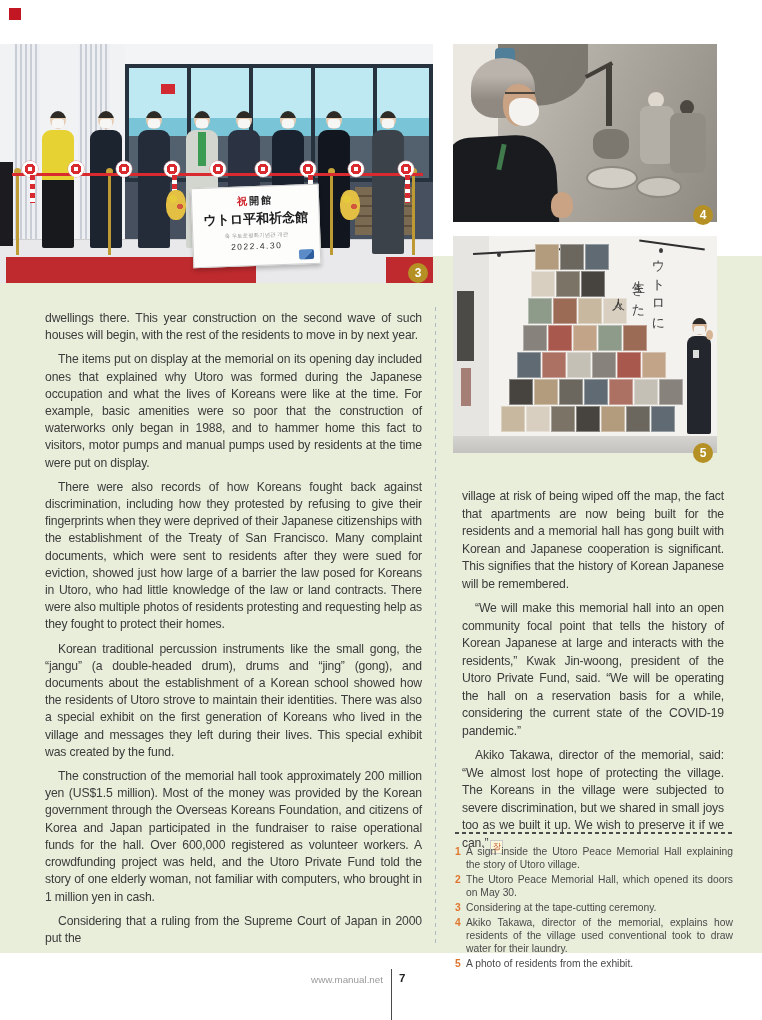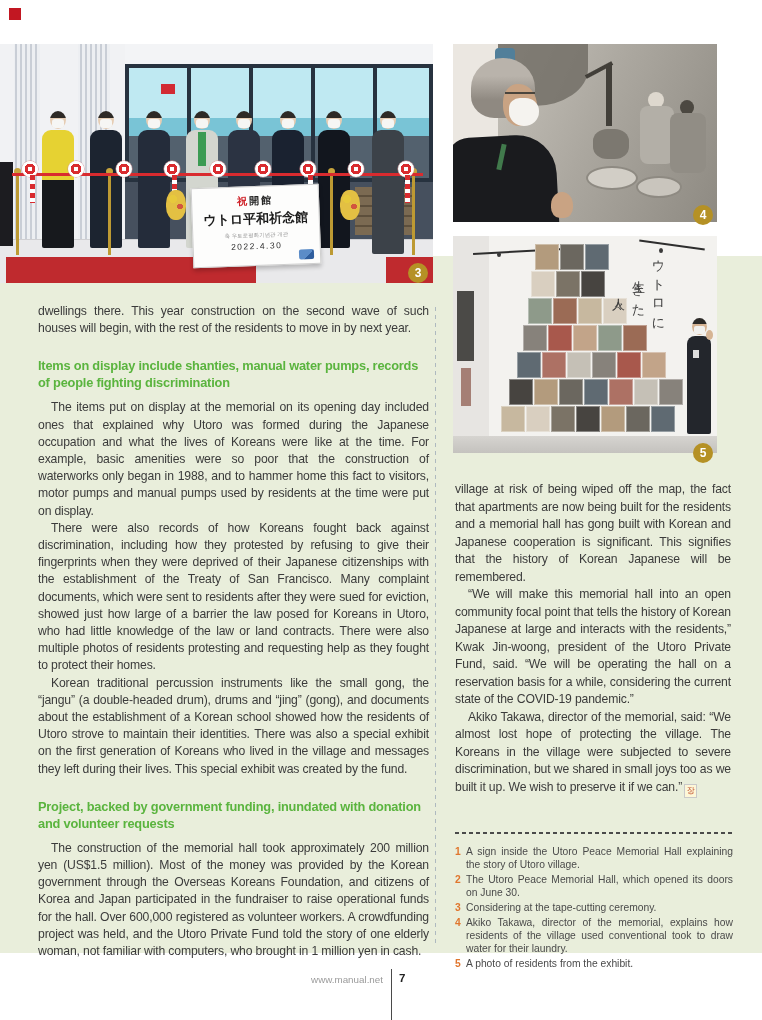--- a/index.html
+++ b/index.html
@@ -126,21 +126,21 @@
                  background:linear-gradient(180deg,#2c2a28 0 35%, #d6b494 35%); }
   #p5-man-mask { position:absolute; left:241px; top:90px; width:11px; height:8px; background:#f2f1ee; border-radius:2px; }
   #p5-man-card { position:absolute; left:240px; top:114px; width:6px; height:8px; background:#ddd; }
   #p5-man-hand { position:absolute; left:253px; top:94px; width:7px; height:10px; border-radius:50%; background:#d6b494; }
 
   
   .col-left { position:absolute; left:38px; top:303px; width:391px; color:#3b3b3b;
               font-size:12.2px; line-height:17.2px; letter-spacing:-0.15px; text-align:justify; }
   .col-right { position:absolute; left:455px; top:481px; width:276px; color:#3b3b3b;
                font-size:12.2px; line-height:17.5px; letter-spacing:-0.15px; text-align:justify; }
-  .col-left p, .col-right p { margin:0; text-indent:13px; }
+  .col-left p, .col-right p { margin:7px; text-indent:13px; }
   p.first { text-indent:0; }
   h3.green { color:#5ab43e; font-size:12.8px; line-height:17px; margin:20px 0 8px; font-weight:bold;
              text-align:left; letter-spacing:-0.2px; }
   .endmark { display:inline-block; width:11px; height:12px; border:1px solid #c9c9c9; background:#fdf7d8;
              font-size:8px; line-height:12px; text-align:center; color:#c2532f; text-indent:0;
              vertical-align:-2px; margin-left:2px; }
 
   .col-divider { position:absolute; left:435px; top:307px; width:1px; height:638px;
                  background:repeating-linear-gradient(180deg,#aeb9bf 0 4px, transparent 4px 8px); }
 
@@ -303,45 +303,44 @@
     <div id="p5-man-card"></div>
     <div id="p5-man-hand"></div>
   </div>
 
   <div class="badge" id="badge3">3</div>
   <div class="badge" id="badge4">4</div>
   <div class="badge" id="badge5">5</div>
 
   <div class="col-left">
     <p class="first">dwellings there. This year construction on the second wave of such houses will begin, with the rest of the residents to move in by next year.</p>
-    <h3 class="green">Items on display include shanties, manual water pumps, records of people fighting discrimination</h3>
     <p>The items put on display at the memorial on its opening day included ones that explained why Utoro was formed during the Japanese occupation and what the lives of Koreans were like at the time. For example, basic amenities were so poor that the construction of waterworks only began in 1988, and to hammer home this fact to visitors, motor pumps and manual pumps used by residents at the time were put on display.</p>
     <p>There were also records of how Koreans fought back against discrimination, including how they protested by refusing to give their fingerprints when they were deprived of their Japanese citizenships with the establishment of the Treaty of San Francisco. Many complaint documents, which were sent to residents after they were sued for eviction, showed just how large of a barrier the law posed for Koreans in Utoro, who had little knowledge of the law or land contracts. There were also multiple photos of residents protesting and requesting help as they fought to protect their homes.</p>
     <p>Korean traditional percussion instruments like the small gong, the “jangu” (a double-headed drum), drums and “jing” (gong), and documents about the establishment of a Korean school showed how the residents of Utoro strove to maintain their identities. There was also a special exhibit on the first generation of Koreans who lived in the village and messages they left during their lives. This special exhibit was created by the fund.</p>
-    <h3 class="green">Project, backed by government funding, inundated with donation and volunteer requests</h3>
     <p>The construction of the memorial hall took approximately 200 million yen (US$1.5 million). Most of the money was provided by the Korean government through the Overseas Koreans Foundation, and citizens of Korea and Japan participated in the fundraiser to raise operational funds for the hall. Over 600,000 registered as volunteer workers. A crowdfunding project was held, and the Utoro Private Fund told the story of one elderly woman, not familiar with computers, who brought in 1 million yen in cash.</p>
+    <p>Considering that a ruling from the Supreme Court of Japan in 2000 put the</p>
   </div>
 
   <div class="col-divider"></div>
 
   <div class="col-right">
     <p class="first">village at risk of being wiped off the map, the fact that apartments are now being built for the residents and a memorial hall has gong built with Korean and Japanese cooperation is significant. This signifies that the history of Korean Japanese will be remembered.</p>
     <p>“We will make this memorial hall into an open community focal point that tells the history of Korean Japanese at large and interacts with the residents,” Kwak Jin-woong, president of the Utoro Private Fund, said. “We will be operating the hall on a reservation basis for a while, considering the current state of the COVID-19 pandemic.”</p>
     <p><span>Akiko Takawa, director of the memorial, said: “We almost lost hope of protecting the village. The Koreans in the village were subjected to severe discrimination, but we shared in small joys too as we built it up. We wish to preserve it if we can.”</span><span class="endmark">장</span></p>
   </div>
 
   <div class="cap-rule"></div>
   <div class="captions">
     <div class="cap-item">
       <span class="cap-num">1</span>
       <span class="cap-text">A sign inside the Utoro Peace Memorial Hall explaining the story of Utoro village.</span>
     </div>
     <div class="cap-item">
       <span class="cap-num">2</span>
-      <span class="cap-text">The Utoro Peace Memorial Hall, which opened its doors on June 30.</span>
+      <span class="cap-text">The Utoro Peace Memorial Hall, which opened its doors on May 30.</span>
     </div>
     <div class="cap-item">
       <span class="cap-num">3</span>
       <span class="cap-text">Considering at the tape-cutting ceremony.</span>
     </div>
     <div class="cap-item">
       <span class="cap-num">4</span>
       <span class="cap-text">Akiko Takawa, director of the memorial, explains how residents of the village used conventional took to draw water for their laundry.</span>
     </div>
     <div class="cap-item">

